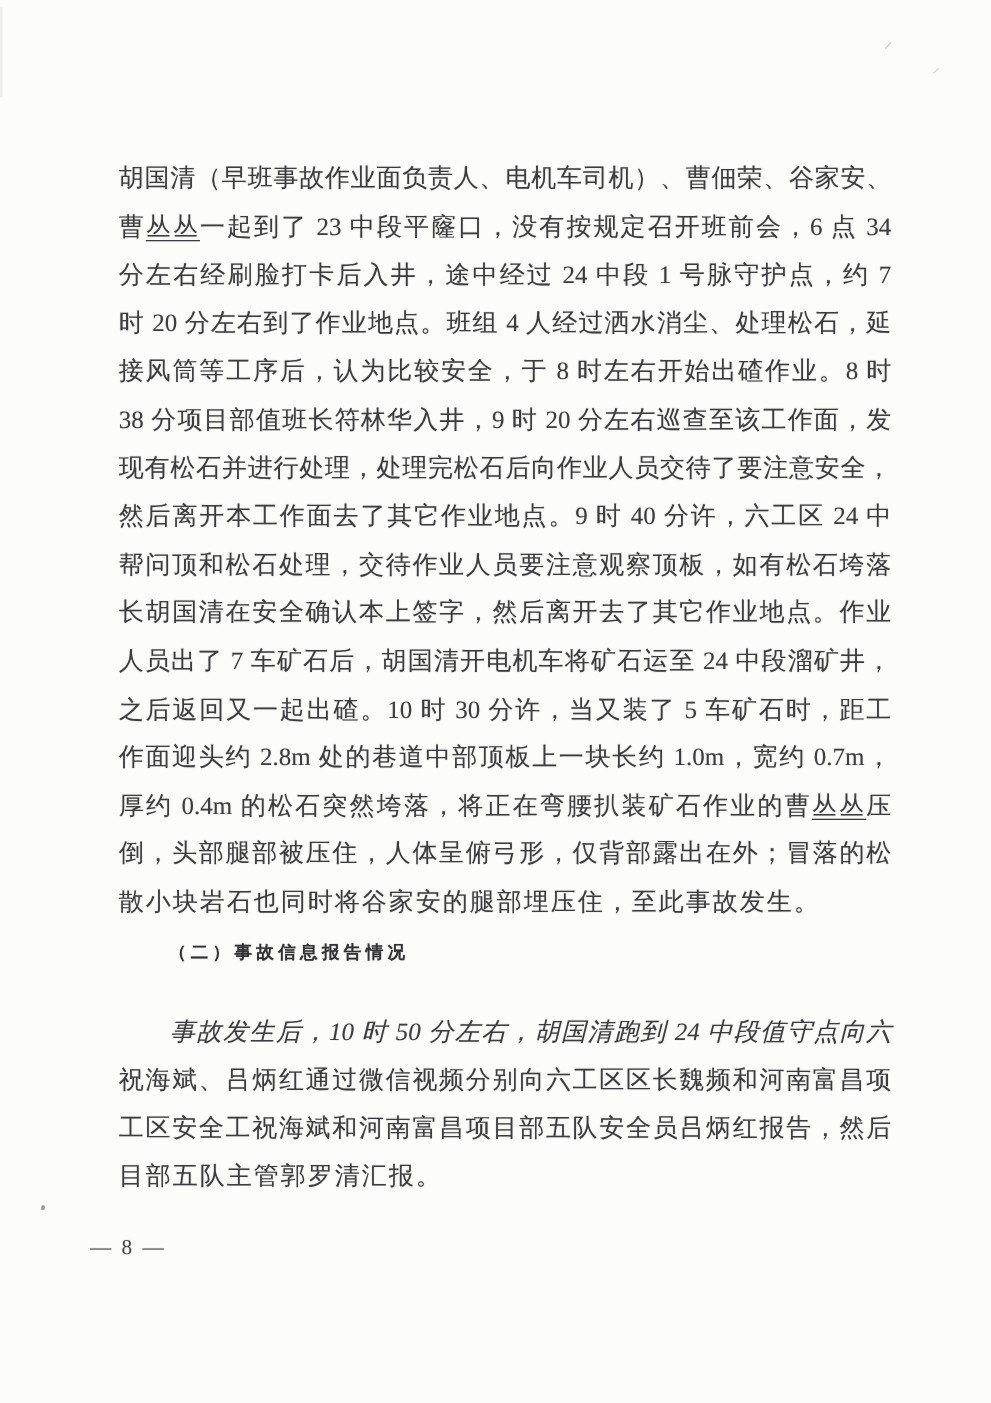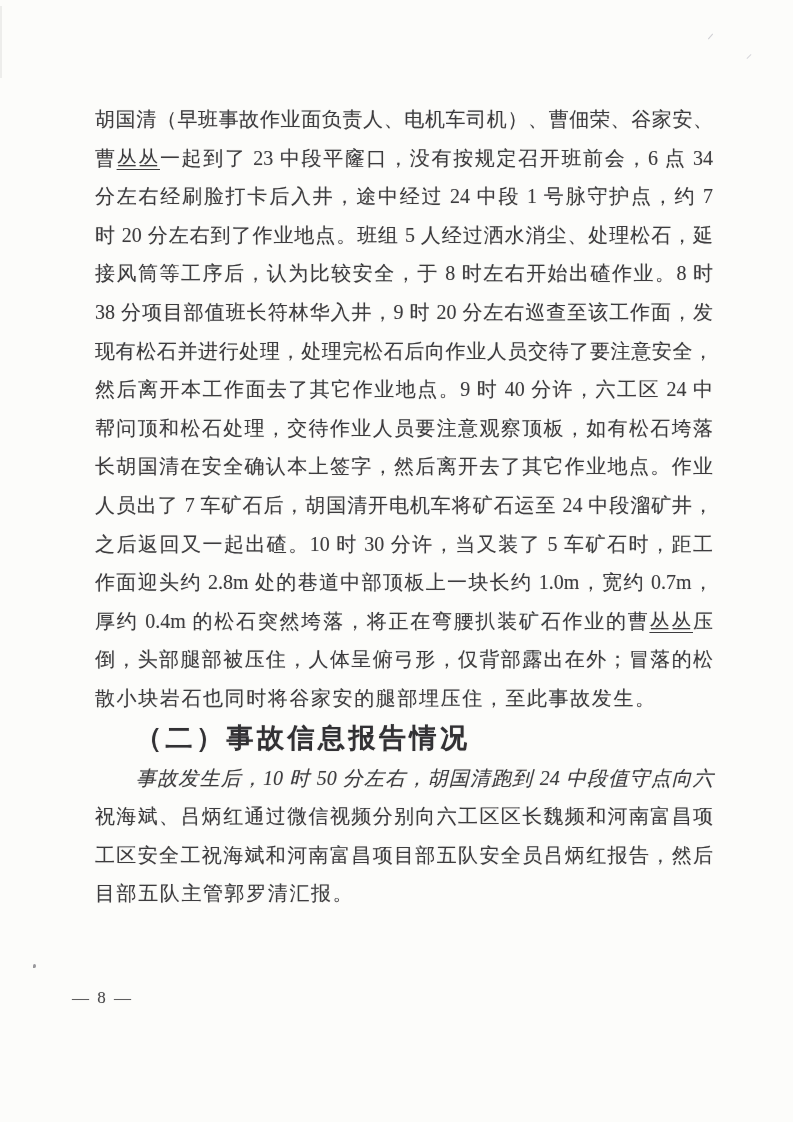--- a/index.html
+++ b/index.html
@@ -14,21 +14,21 @@
     overflow: hidden;
     font-family: "Liberation Serif", "DejaVu Serif", serif;
     color: #3d3c3e;
   }
   .textblock {
     position: absolute;
     left: 95px;
     top: 100px;
     width: 618px;
   }
-  .para { width: 100%; }
+  .para { width: 100%; margin-top: 24px; }
   .tline {
     font-size: 20px;
     line-height: 38.6px;
     height: 38.6px;
     text-align: justify;
     text-align-last: justify;
     white-space: nowrap;
     text-shadow: 0 0 1px rgba(80,78,80,0.35);
   }
   .tline.noju {
@@ -36,21 +36,21 @@
     text-align-last: left;
     letter-spacing: 1.6px;
   }
   .tline.indent { padding-left: 41px; font-style: italic; }
   .uname {
     text-decoration: underline;
     text-decoration-thickness: 1px;
     text-underline-offset: 4px;
   }
   .heading {
-    font-size: 27px;
+    font-size: 14px;
     font-weight: 700;
     line-height: 41px;
     height: 41px;
     padding-left: 40px;
     letter-spacing: 3.5px;
     color: #323134;
     text-shadow: 0 0 1px rgba(60,58,60,0.4);
   }
   .pagenum {
     position: absolute;
@@ -68,21 +68,21 @@
   .edgeline { left: 0; top: 6px; width: 2px; height: 72px; background: rgba(0,0,0,0.06); }
 </style>
 </head>
 <body>
 
 <div class="textblock">
   <div class="para">
       <div class="tline">胡国清（早班事故作业面负责人、电机车司机）、曹佃荣、谷家安、</div>
       <div class="tline"><span>曹</span><span class="uname">丛丛</span><span>一起到了 23 中段平窿口，没有按规定召开班前会，6 点 34</span></div>
       <div class="tline">分左右经刷脸打卡后入井，途中经过 24 中段 1 号脉守护点，约 7</div>
-      <div class="tline">时 20 分左右到了作业地点。班组 5 人经过洒水消尘、处理松石，延</div>
+      <div class="tline">时 20 分左右到了作业地点。班组 4 人经过洒水消尘、处理松石，延</div>
       <div class="tline">接风筒等工序后，认为比较安全，于 8 时左右开始出碴作业。8 时</div>
       <div class="tline">38 分项目部值班长符林华入井，9 时 20 分左右巡查至该工作面，发</div>
       <div class="tline">现有松石并进行处理，处理完松石后向作业人员交待了要注意安全，</div>
       <div class="tline">然后离开本工作面去了其它作业地点。9 时 40 分许，六工区 24 中</div>
       <div class="tline">帮问顶和松石处理，交待作业人员要注意观察顶板，如有松石垮落</div>
       <div class="tline">长胡国清在安全确认本上签字，然后离开去了其它作业地点。作业</div>
       <div class="tline">人员出了 7 车矿石后，胡国清开电机车将矿石运至 24 中段溜矿井，</div>
       <div class="tline">之后返回又一起出碴。10 时 30 分许，当又装了 5 车矿石时，距工</div>
       <div class="tline">作面迎头约 2.8m 处的巷道中部顶板上一块长约 1.0m，宽约 0.7m，</div>
       <div class="tline"><span>厚约 0.4m 的松石突然垮落，将正在弯腰扒装矿石作业的曹</span><span class="uname">丛丛</span><span>压</span></div>

